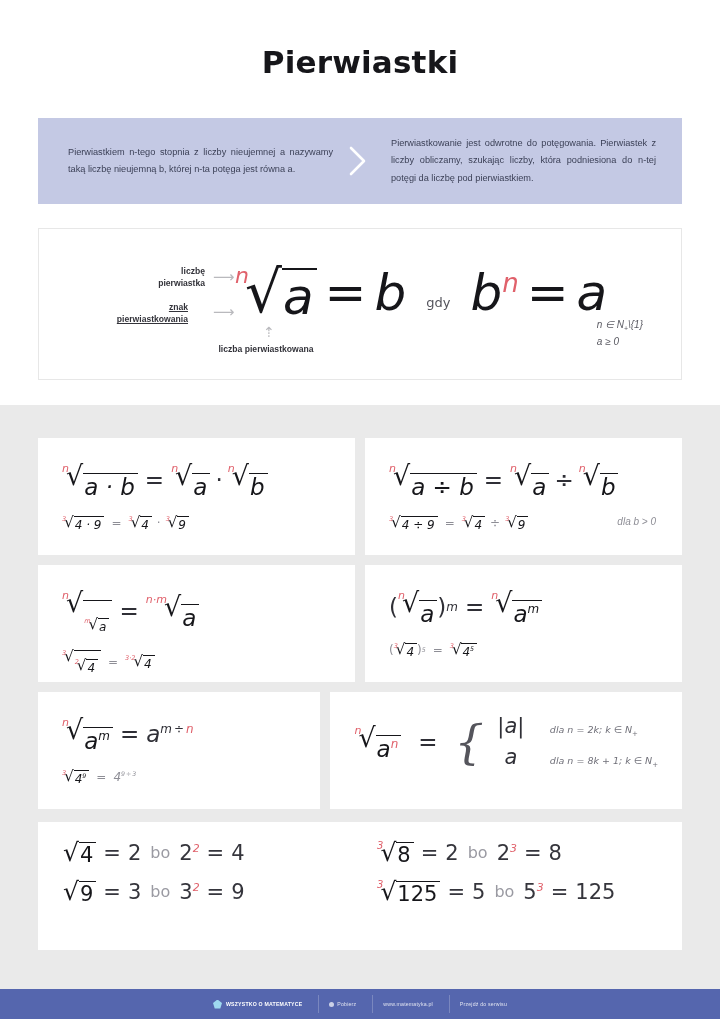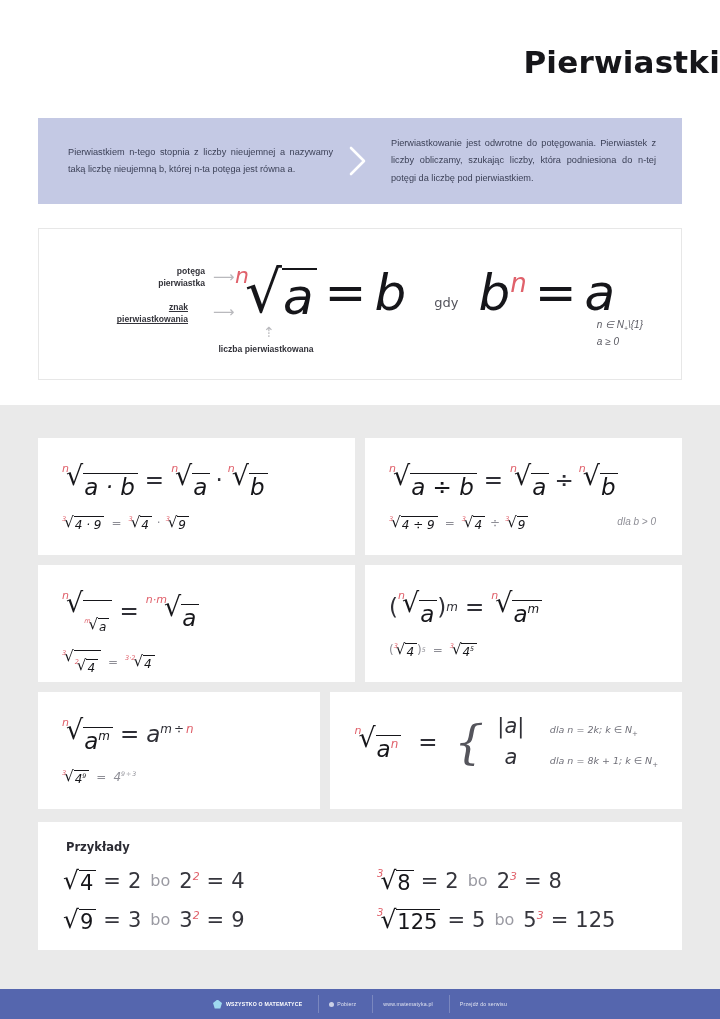--- a/index.html
+++ b/index.html
@@ -33,21 +33,21 @@
     top: 405px; left: 0;
     width: 720px; height: 584px;
     background: #eaeaea;
   }
 
   
   .title {
     position: absolute;
     top: 44px; left: 0;
     width: 720px;
-    text-align: right;
+    text-align: center;
     font-size: 31px;
     font-weight: 800;
     letter-spacing: .2px;
     color: #16161a;
     font-family: "DejaVu Sans", sans-serif;
   }
 
   
   .def-strip {
     position: absolute;
@@ -126,21 +126,21 @@
 
   .hero-eq {
     position: absolute;
     top: 34px; left: 196px;
     display: flex;
     align-items: center;
     gap: 8px;
     font-family: "DejaVu Sans", sans-serif;
   }
   .big { font-size: 50px; font-style: italic; color: #16161a; line-height: 1; }
-  .gdy { font-size: 13px; color: #54545c; align-self: flex-end; padding-bottom: 12px; margin-left: 20px; }
+  .gdy { font-size: 13px; color: #54545c; align-self: flex-end; padding-bottom: 12px; margin-left: 12px; }
 
   .conds {
     position: absolute;
     top: 88px; right: 38px;
     font-size: 10px;
     color: #5a5a62;
     line-height: 1.6;
     font-style: italic;
     text-align: left;
   }
@@ -366,21 +366,21 @@
         <polyline points="4,4 17,17 4,30" fill="none" stroke="#ffffff" stroke-width="2.6" stroke-linecap="round" stroke-linejoin="round"></polyline>
       </svg>
     </div>
     <div class="def-box right">Pierwiastkowanie jest odwrotne do potęgowania. Pierwiastek z liczby obliczamy, szukając liczby, która podniesiona do n-tej potęgi da liczbę pod pierwiastkiem.</div>
   </div>
 
   <div class="hero">
     <div class="hero-inner">
 
       <div class="lbl lbl-deg">
-        <div>potęga</div>
+        <div>liczbę</div>
         <div>pierwiastka</div>
       </div>
       <div class="arrow-h arrow-deg">⟶</div>
 
       <div class="lbl lbl-sign">
         <div>znak</div>
         <div>pierwiastkowania</div>
       </div>
       <div class="arrow-h arrow-sign">⟶</div>
 
@@ -621,21 +621,20 @@
             </span>
           </span>
         </div>
       </div>
 
     </div>
 
   </div>
 
   <div class="ex-card">
-    <div class="ex-title">Przykłady</div>
     <div class="ex-cols">
 
       <div class="ex-col">
         <div class="ex-line">
           <span class="rad rad-e">
             <span class="rad-idx"></span>
             <span class="rad-sym">√</span>
             <span class="rad-body">4</span>
           </span>
           <span class="eqs">=</span>

